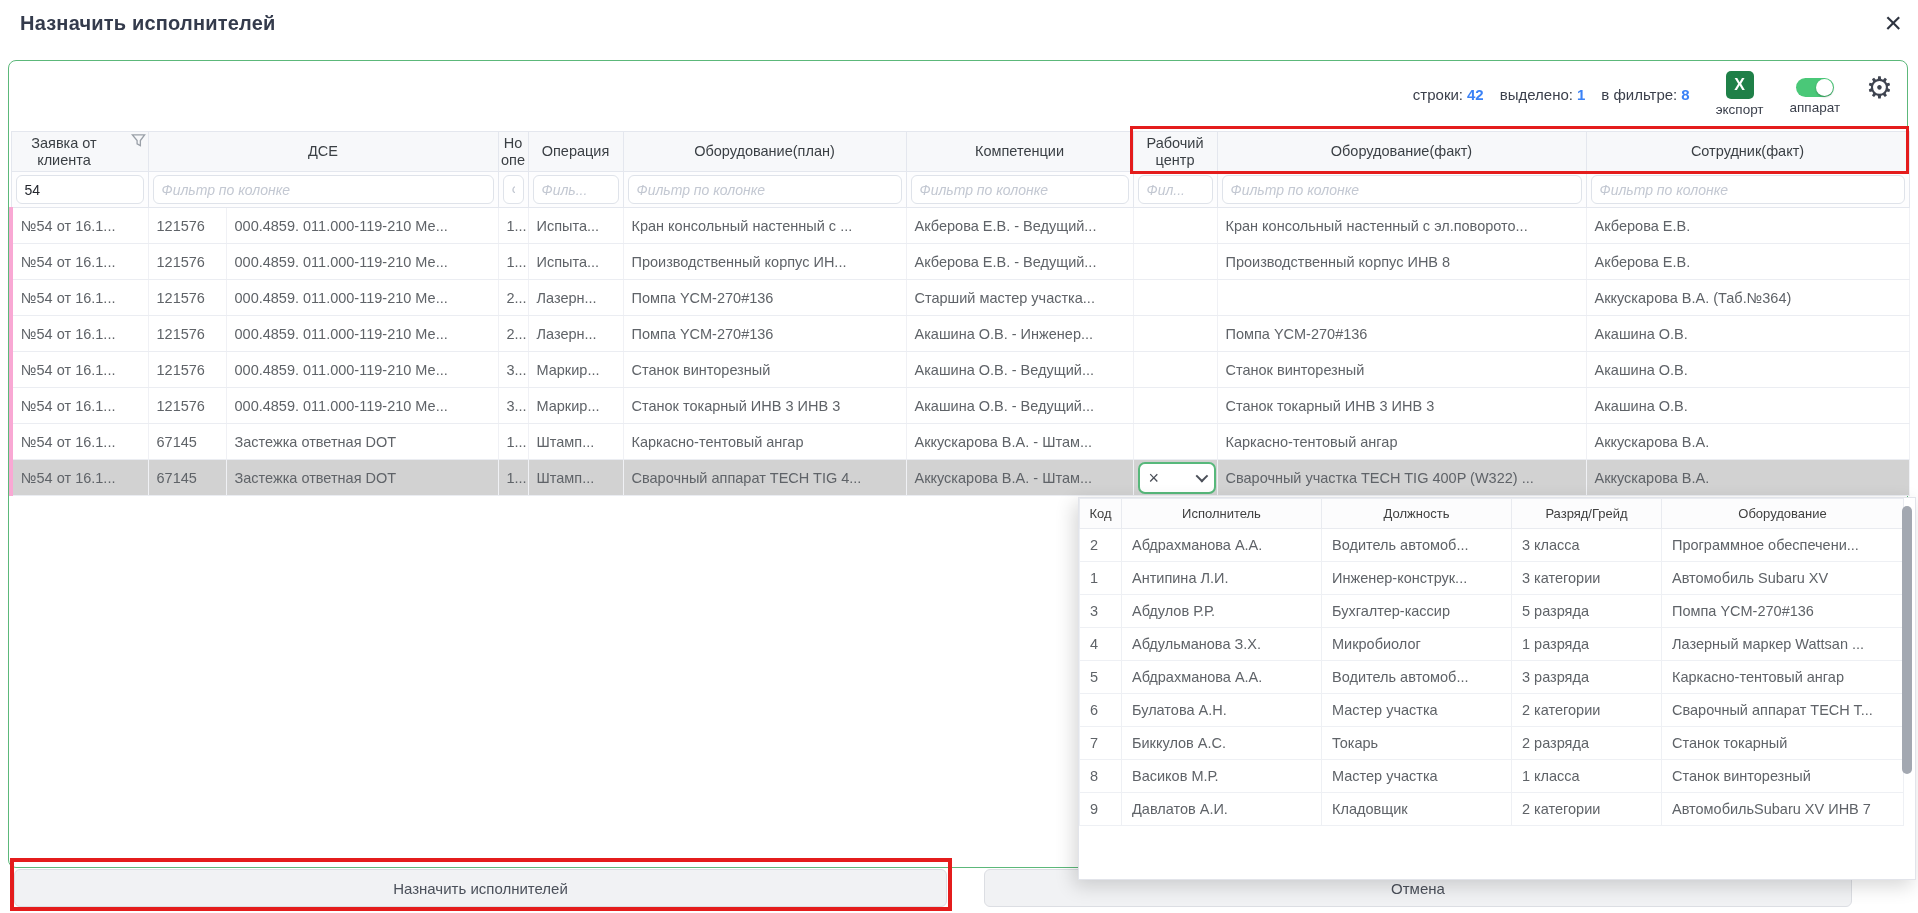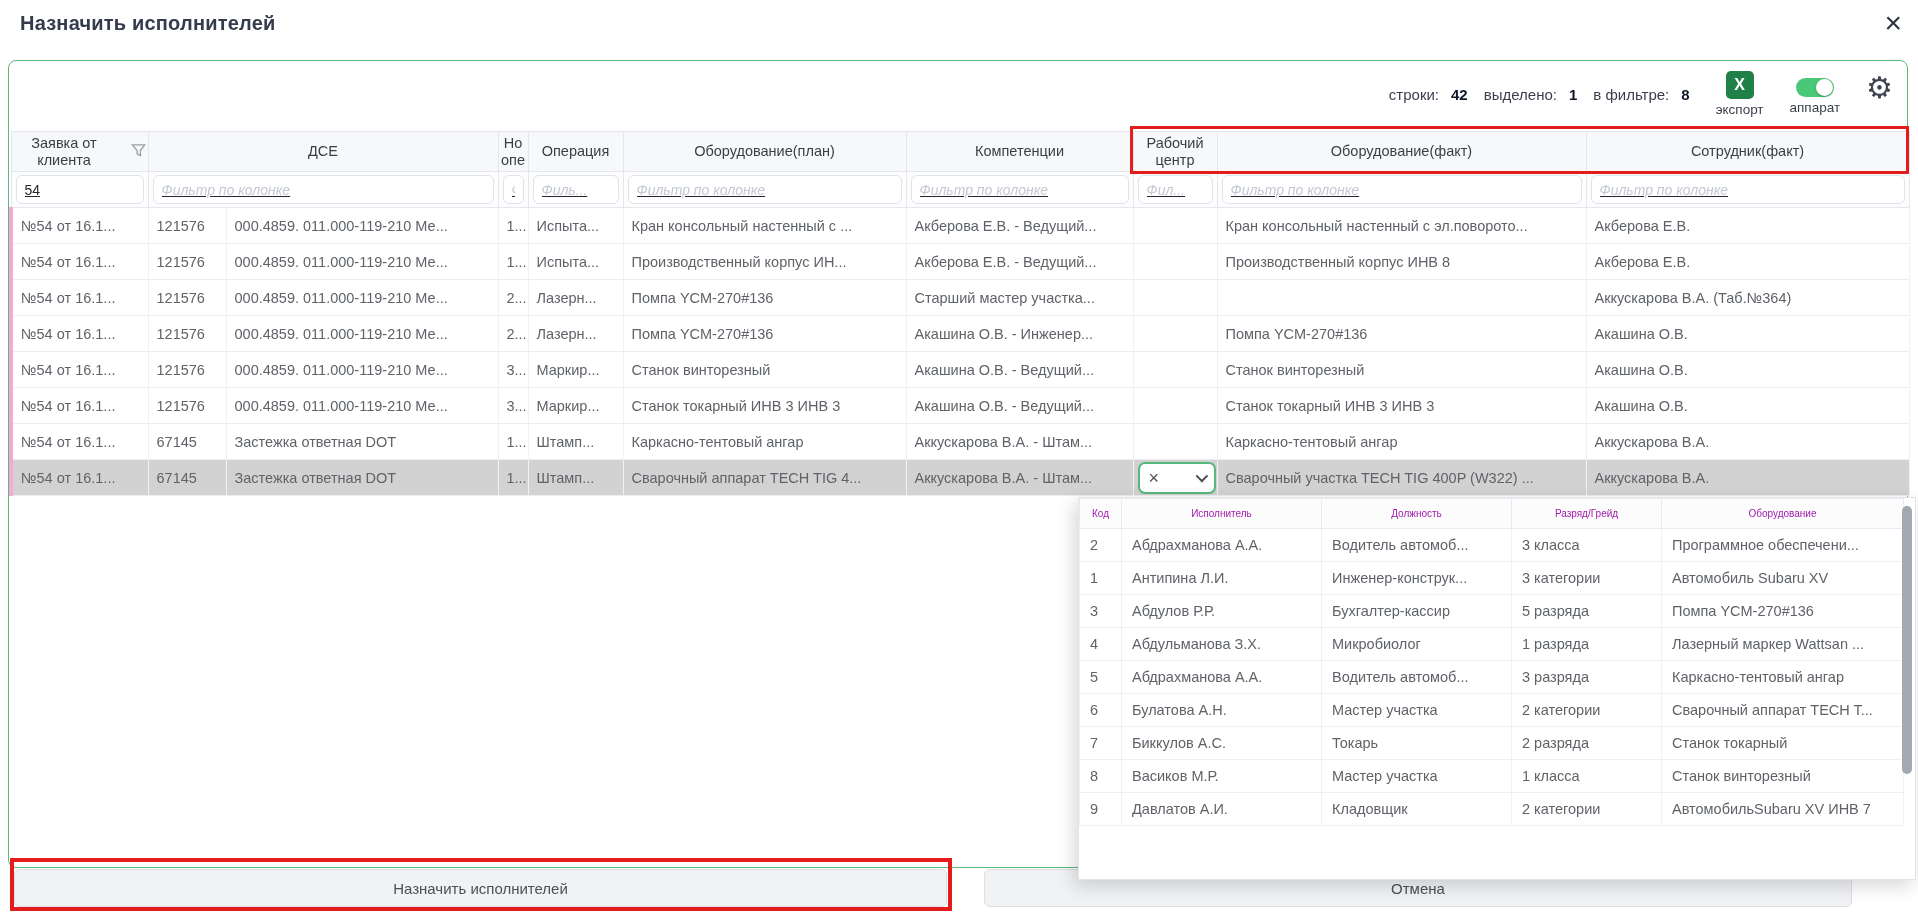--- a/index.html
+++ b/index.html
@@ -9,58 +9,58 @@
   
   .dlg-title { position:absolute; left:20px; top:12px; font-size:20px; color:#343b4c; font-weight:700; letter-spacing:.2px; }
   .dlg-close { position:absolute; right:16px; top:8px; font-size:30px; color:#2e3440; cursor:pointer; line-height:1; font-weight:400; }
 
   .panel { position:absolute; left:8px; top:60px; width:1900px; height:808px;
     border:1px solid #5cb87a; border-radius:8px; background:#fff; }
 
   
   .toolbar { position:absolute; top:6px; right:14px; height:54px; display:flex; align-items:center; gap:26px; }
   .stats { display:flex; gap:16px; font-size:15px; color:#3a3f4b; align-items:center; }
-  .stat b { color:#0f172a; margin-left:12px; }
+  .stat b { color:#3b82f6; margin-left:4px; }
   .tool-col { display:flex; flex-direction:column; align-items:center; gap:3px; }
   .xls-icon { width:28px; height:28px; border-radius:5px; background:#1f8048; color:#fff;
     font-weight:700; font-size:16px; display:flex; align-items:center; justify-content:center; cursor:pointer; }
   .tool-label { font-size:13.5px; color:#3a3f4b; }
   .toggle { width:38px; height:19px; border-radius:10px; background:#4ac878; position:relative; cursor:pointer; margin-top:5px; }
   .toggle .knob { position:absolute; right:1px; top:1px; width:17px; height:17px; border-radius:50%;
     background:#fff; box-shadow:0 1px 2px rgba(0,0,0,.3); }
   .gear { font-size:30px; color:#3f4450; cursor:pointer; padding-bottom:14px; }
 
   
   table.grid { position:absolute; left:0px; top:70px; width:1898px; border-collapse:collapse; table-layout:fixed; }
   table.grid th { background:#f7f8fa; border:1px solid #e4e7ee; font-weight:400; color:#3a3f44;
     font-size:14.5px; height:40px; text-align:center; overflow:hidden; line-height:1.15; padding:0 2px; }
-  th .hdr-flex { display:inline-flex; align-items:center; gap:16px; justify-content:center; }
+  th .hdr-flex { display:inline-flex; gap:16px; justify-content:center; }
   .funnel { flex:0 0 auto; margin-top:-2px; }
   tr.filters td { border:1px solid #e4e7ee; background:#fdfdfe; height:36px; padding:3px 4px; overflow:hidden; }
   tr.filters input { width:100%; height:29px; border:1px solid #dfe3ea; border-radius:6px; padding:0 8px;
-    font-size:14px; color:#23262d; font-family:inherit; outline:none; background:#fff;text-decoration:underline; }
+    font-size:14px; color:#23262d; font-family:inherit; outline:none; background:#fff; }
   tr.filters input::placeholder { color:#c3c8d2; font-style:italic; }
   tbody.rows td { border-bottom:1px solid #ebedf2; border-right:1px solid #f0f1f5; height:36px;
     font-size:14.5px; color:#5f6368; padding:0 8px; white-space:nowrap; overflow:hidden; background:#fff; }
   tbody.rows td:first-child { border-left:4px solid #f9a8d4; }
   tbody.rows tr.selected td { background:#d2d2d2; }
 
   
   .wc-editor { width:78px; height:32px; border:2px solid #57b87b; border-radius:7px; background:#fff;
     display:flex; align-items:center; justify-content:space-between; padding:0 9px; cursor:pointer; margin-left:-4px; }
   .wc-clear { font-size:18px; color:#4b4f58; line-height:1; }
   .wc-chevron { width:9px; height:9px; border-right:2px solid #4b4f58; border-bottom:2px solid #4b4f58;
     transform:rotate(45deg) translateY(-2px); }
 
   
   .picker { position:absolute; left:1078px; top:497px; width:838px; height:383px; background:#fff;
     border:1px solid #e2e4ea; box-shadow:-4px 6px 18px rgba(0,0,0,.16); z-index:30; }
   table.ptable { border-collapse:collapse; table-layout:fixed; width:824px; }
-  table.ptable th { border:1px solid #e9ebf0; background:#fcfcfd; color:#a21caf; font-weight:400;
-    font-size:10px; height:30px; text-align:center; }
+  table.ptable th { border:1px solid #e9ebf0; background:#fcfcfd; color:#404040; font-weight:400;
+    font-size:13px; height:30px; text-align:center; }
   table.ptable td { border:1px solid #eef0f4; font-size:14.5px; color:#5f6368; height:33px;
     padding:0 10px; white-space:nowrap; overflow:hidden; }
   .pscroll { position:absolute; right:3px; top:8px; width:10px; height:268px; border-radius:5px; background:#a3a8b1; }
 
   
   .btn { position:absolute; height:38px; background:#f1f2f4; border:1px solid #dcdee3; border-radius:6px;
     font-size:15px; color:#4b505a; display:flex; align-items:center; justify-content:center;
     font-family:inherit; cursor:pointer; }
   .btn-assign { left:14px; top:869px; width:933px; }
   .btn-cancel { left:984px; top:869px; width:868px; z-index:10; }

